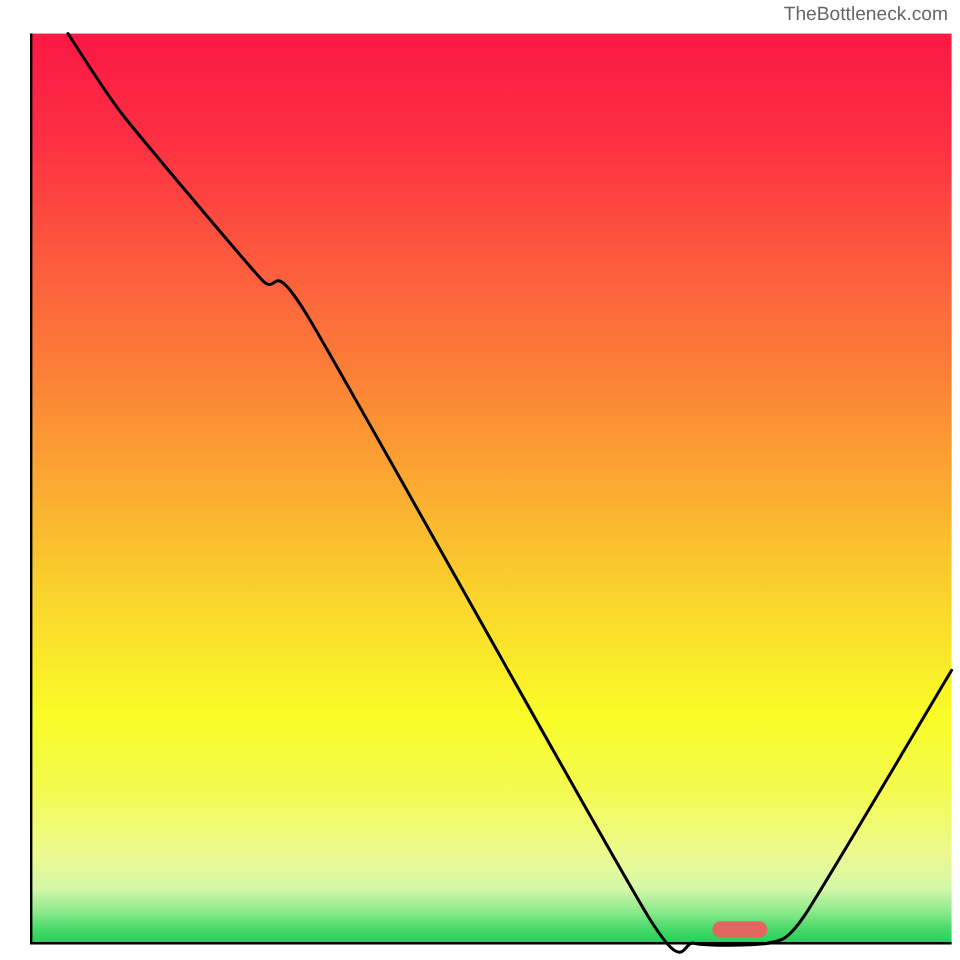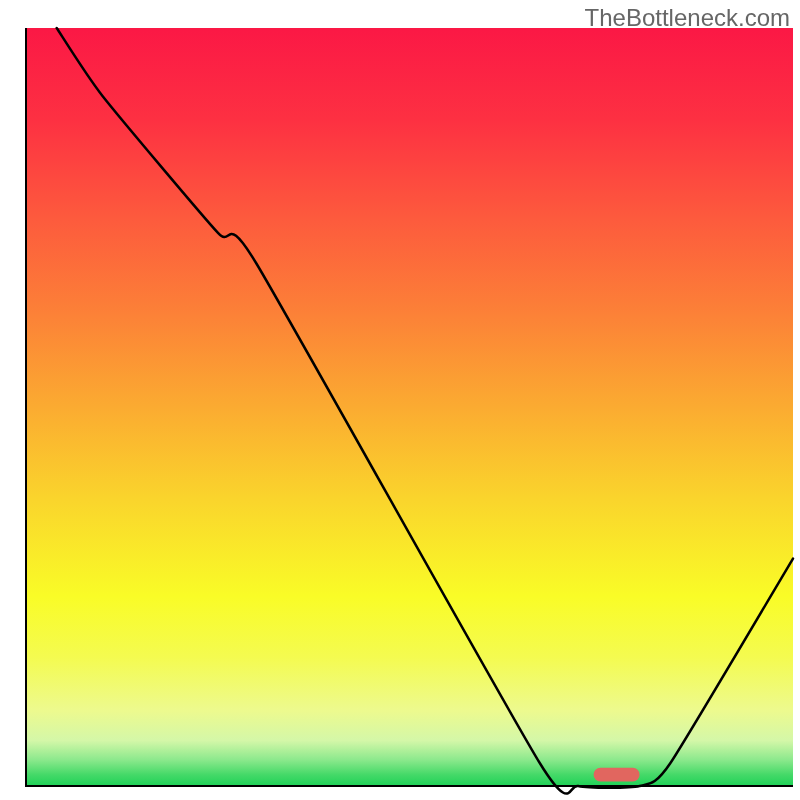--- a/index.html
+++ b/index.html
@@ -8,21 +8,21 @@
     width: 800px;
     height: 800px;
     background: #ffffff;
     font-family: Arial, Helvetica, sans-serif;
     overflow: hidden;
   }
   .watermark {
     position: absolute;
     top: 4px;
     right: 10px;
-    font-size: 24px;
+    font-size: 16px;
     color: #666666;
     font-weight: normal;
     z-index: 10;
   }
   .chart-wrap {
     position: absolute;
     left: 0;
     top: 0;
     width: 800px;
     height: 800px;

